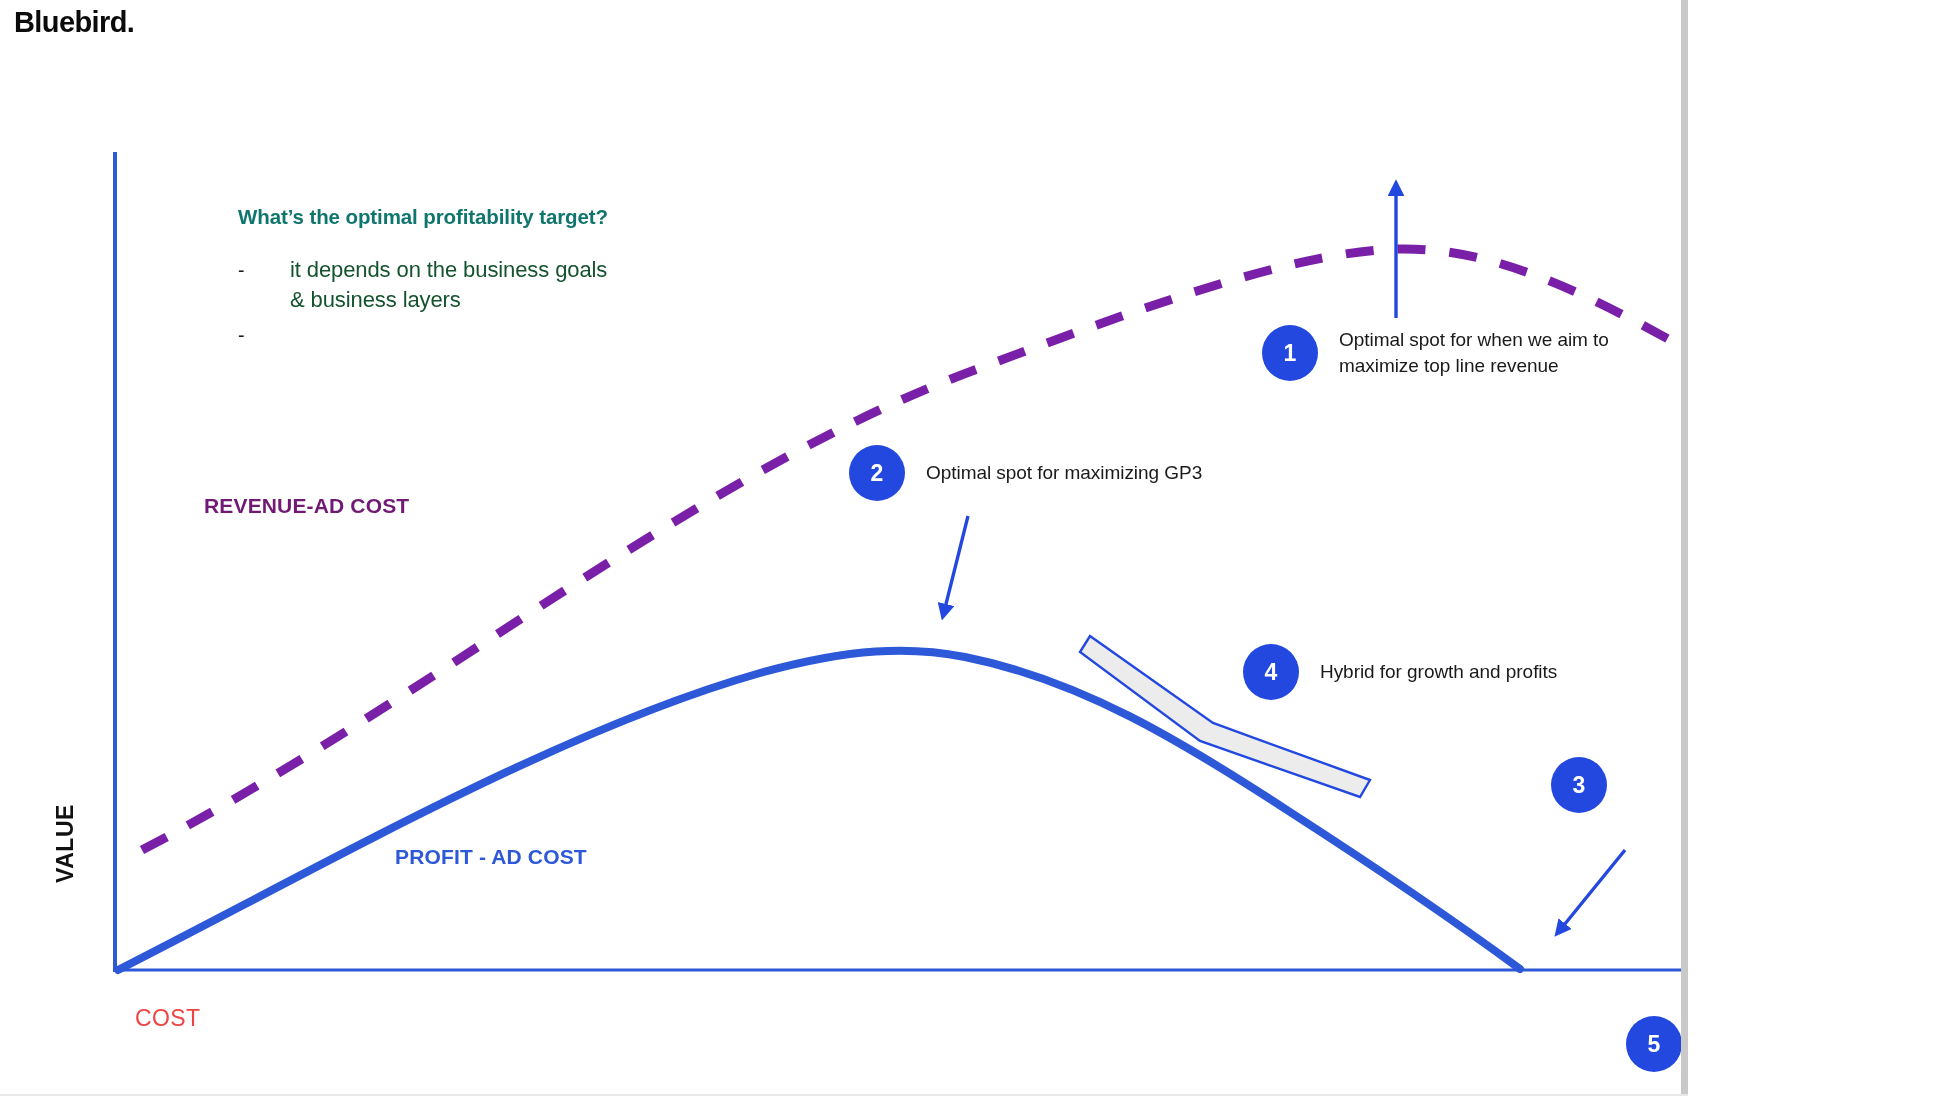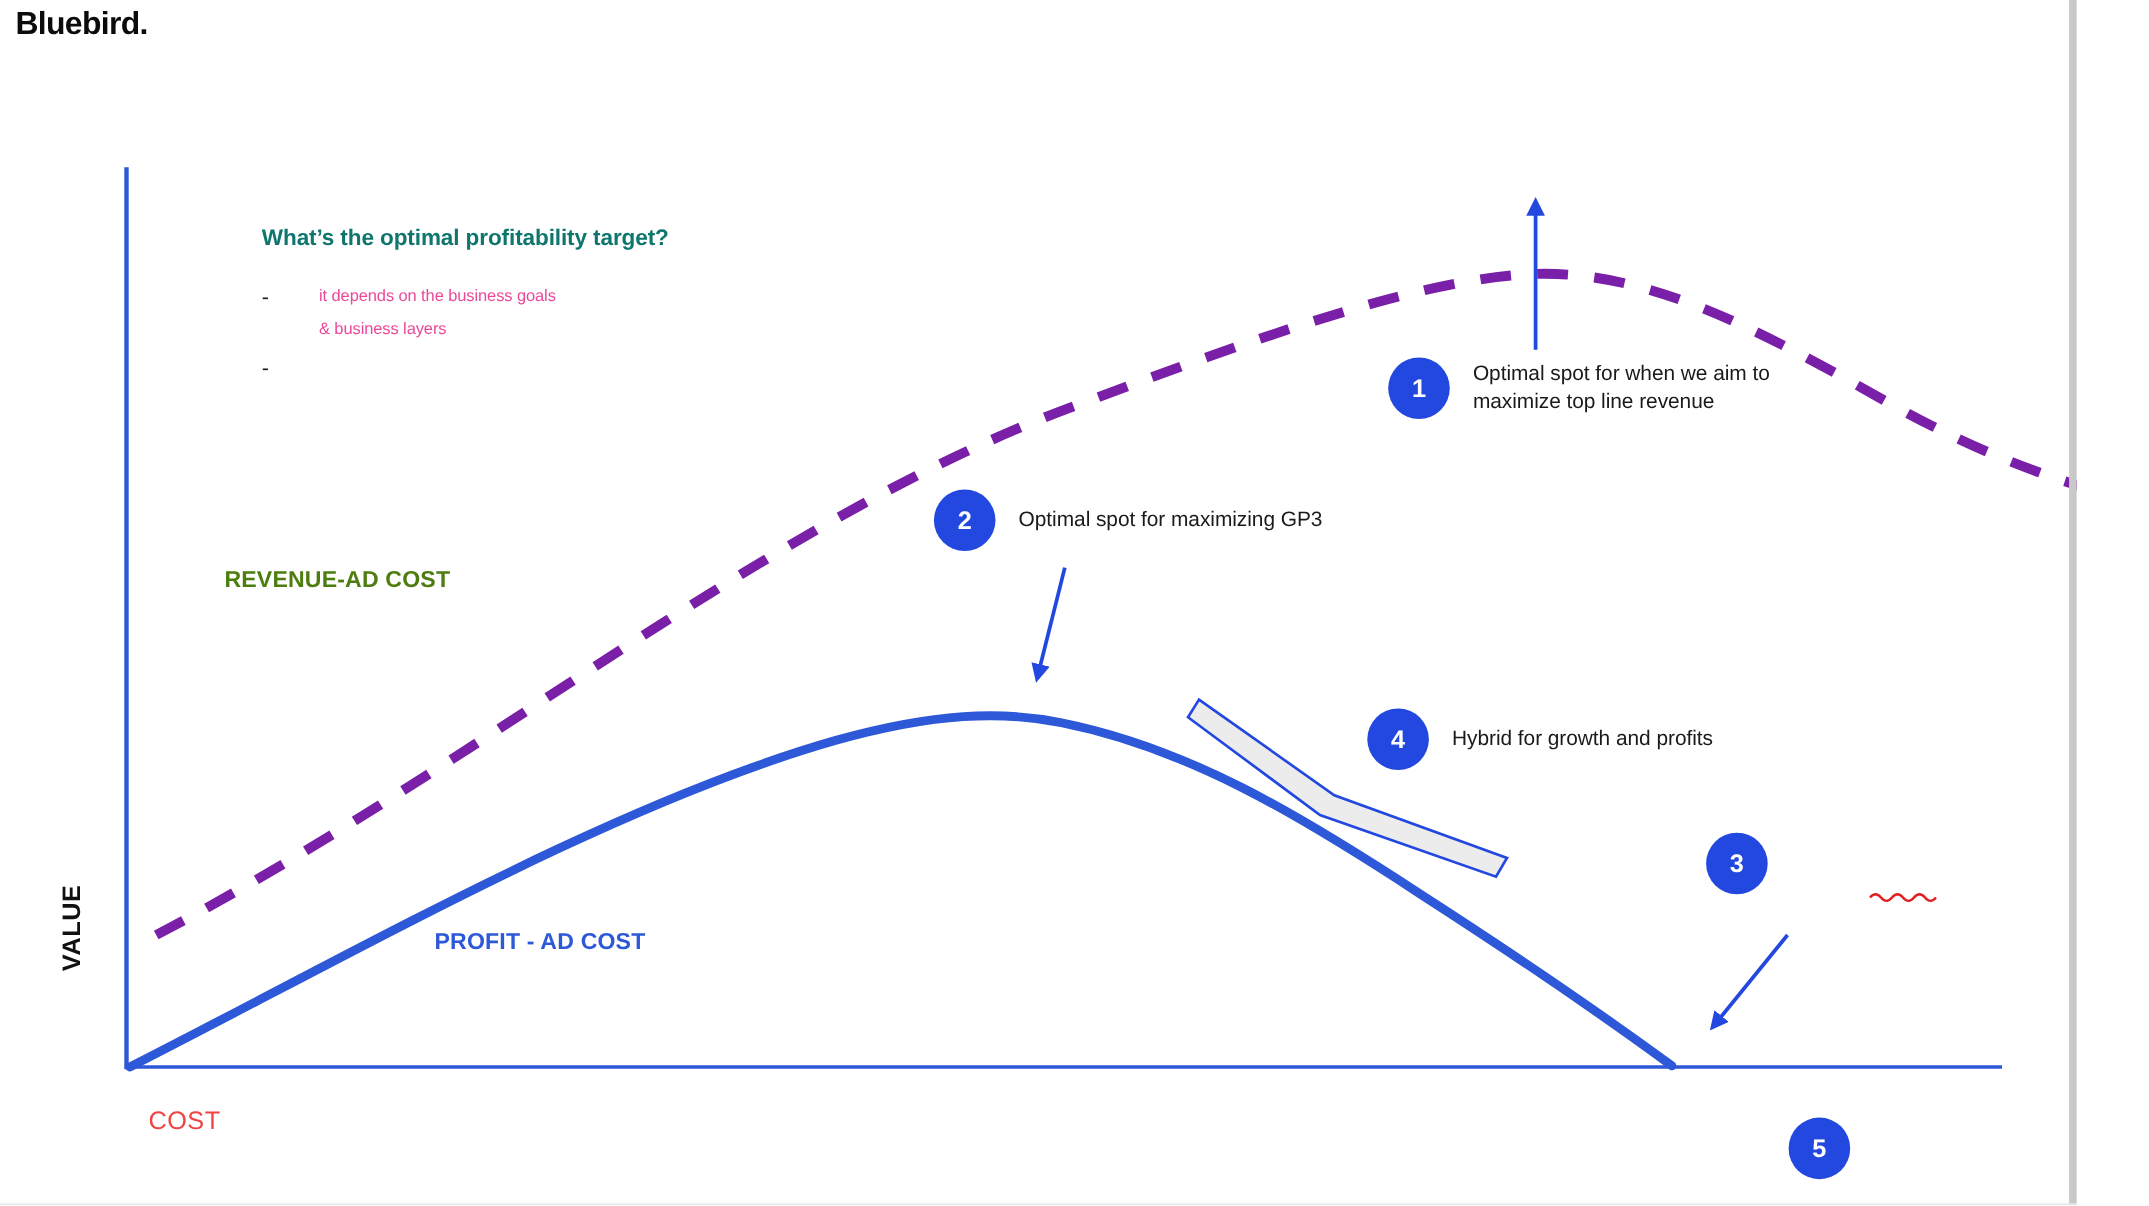--- a/index.html
+++ b/index.html
@@ -7,21 +7,21 @@
     margin: 0;
     padding: 0;
     background: #ffffff;
   }
   body {
     font-family: "Liberation Sans", sans-serif;
     -webkit-font-smoothing: antialiased;
   }
   #page {
     position: relative;
-    width: 1888px;
+    width: 1688px;
     height: 1096px;
     background: #ffffff;
     overflow: hidden;
   }
 
   
   #brand {
     position: absolute;
     left: 14px;
     top: 8px;
@@ -61,38 +61,38 @@
     margin-bottom: 5px;
   }
   .bullet-dash {
     width: 52px;
     flex: 0 0 52px;
     font-size: 19.5px;
     color: #1a1a1a;
     line-height: 30px;
   }
   .bullet-text {
-    font-size: 15px;
-    color: #ec4899;
+    font-size: 22px;
+    color: #14532d;
     line-height: 30px;
     letter-spacing: -0.1px;
   }
 
   
   .curve-label {
     position: absolute;
     font-size: 21px;
     font-weight: 700;
     letter-spacing: 0.15px;
     white-space: nowrap;
   }
   #label-revenue {
     left: 204px;
-    top: 516px;
-    color: #4d7c0f;
+    top: 494px;
+    color: #701a75;
   }
   #label-profit {
     left: 395px;
     top: 845px;
     color: #2d58d8;
     text-align: center;
   }
 
   
   #axis-y-title {

